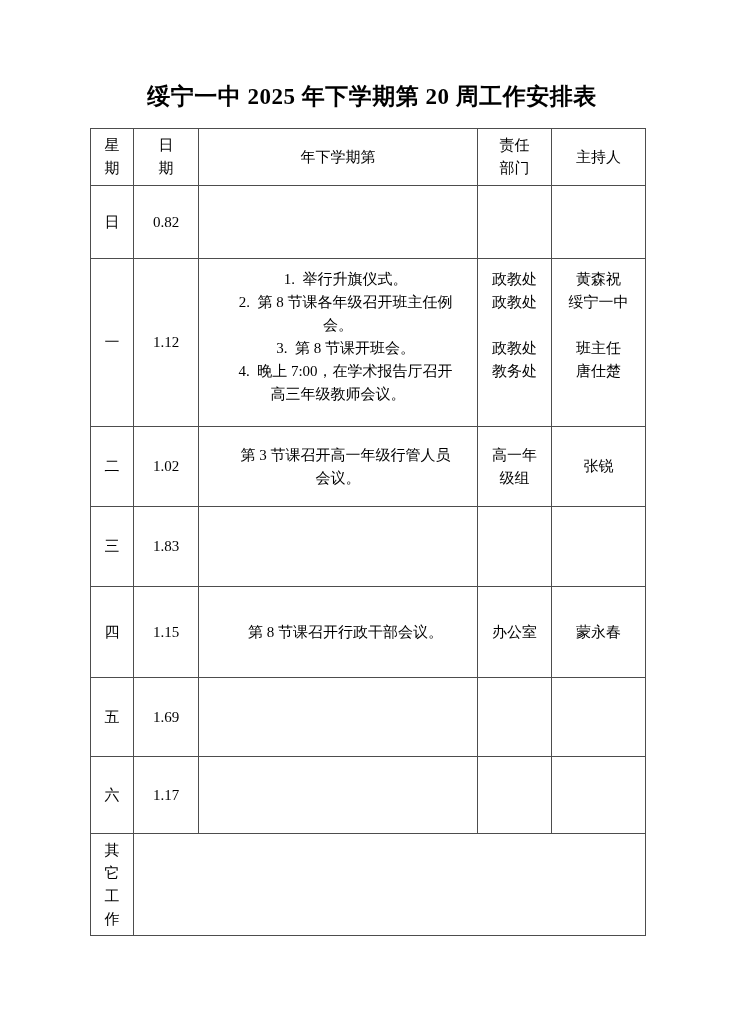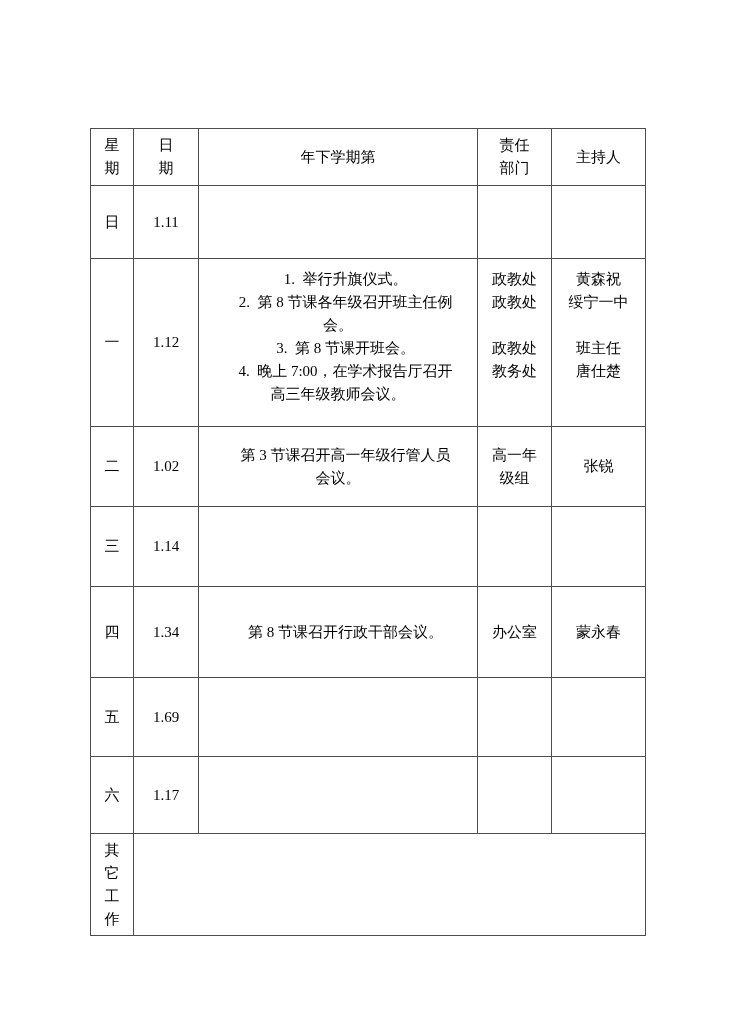--- a/index.html
+++ b/index.html
@@ -78,20 +78,21 @@
   td.other-label {
     white-space: pre-line;
     line-height: 22px;
   }
 </style>
 </head>
 <body>
 
 <div class="page">
 
+  <h1 class="page-title">绥宁一中 2025 年下学期第 20 周工作安排表</h1>
 
   <table class="schedule">
     <colgroup>
       <col style="width:43px">
       <col style="width:65px">
       <col style="width:279px">
       <col style="width:74px">
       <col style="width:94px">
     </colgroup>
 
@@ -102,21 +103,21 @@
       <td class="th">日
 期</td>
       <td class="th">年下学期第</td>
       <td class="th">责任
 部门</td>
       <td class="th">主持人</td>
     </tr>
 
     <tr class="r-sun">
       <td>日</td>
-      <td>1.11</td>
+      <td>0.82</td>
       <td class="content-cell"></td>
       <td class="multiline"></td>
       <td class="multiline"></td>
     </tr>
 
     <tr class="r-mon">
       <td style="vertical-align:middle;padding-top:0;">一</td>
       <td style="vertical-align:middle;padding-top:0;">1.12</td>
       <td class="content-cell">    1.  举行升旗仪式。
     2.  第 8 节课各年级召开班主任例
@@ -141,29 +142,29 @@
       <td>1.02</td>
       <td class="content-cell">    第 3 节课召开高一年级行管人员
 会议。</td>
       <td class="multiline">高一年
 级组</td>
       <td class="multiline">张锐</td>
     </tr>
 
     <tr class="r-wed">
       <td>三</td>
-      <td>1.14</td>
+      <td>1.83</td>
       <td class="content-cell"></td>
       <td class="multiline"></td>
       <td class="multiline"></td>
     </tr>
 
     <tr class="r-thu">
       <td>四</td>
-      <td>1.34</td>
+      <td>1.15</td>
       <td class="content-cell">    第 8 节课召开行政干部会议。</td>
       <td class="multiline">办公室</td>
       <td class="multiline">蒙永春</td>
     </tr>
 
     <tr class="r-fri">
       <td>五</td>
       <td>1.69</td>
       <td class="content-cell"></td>
       <td class="multiline"></td>

